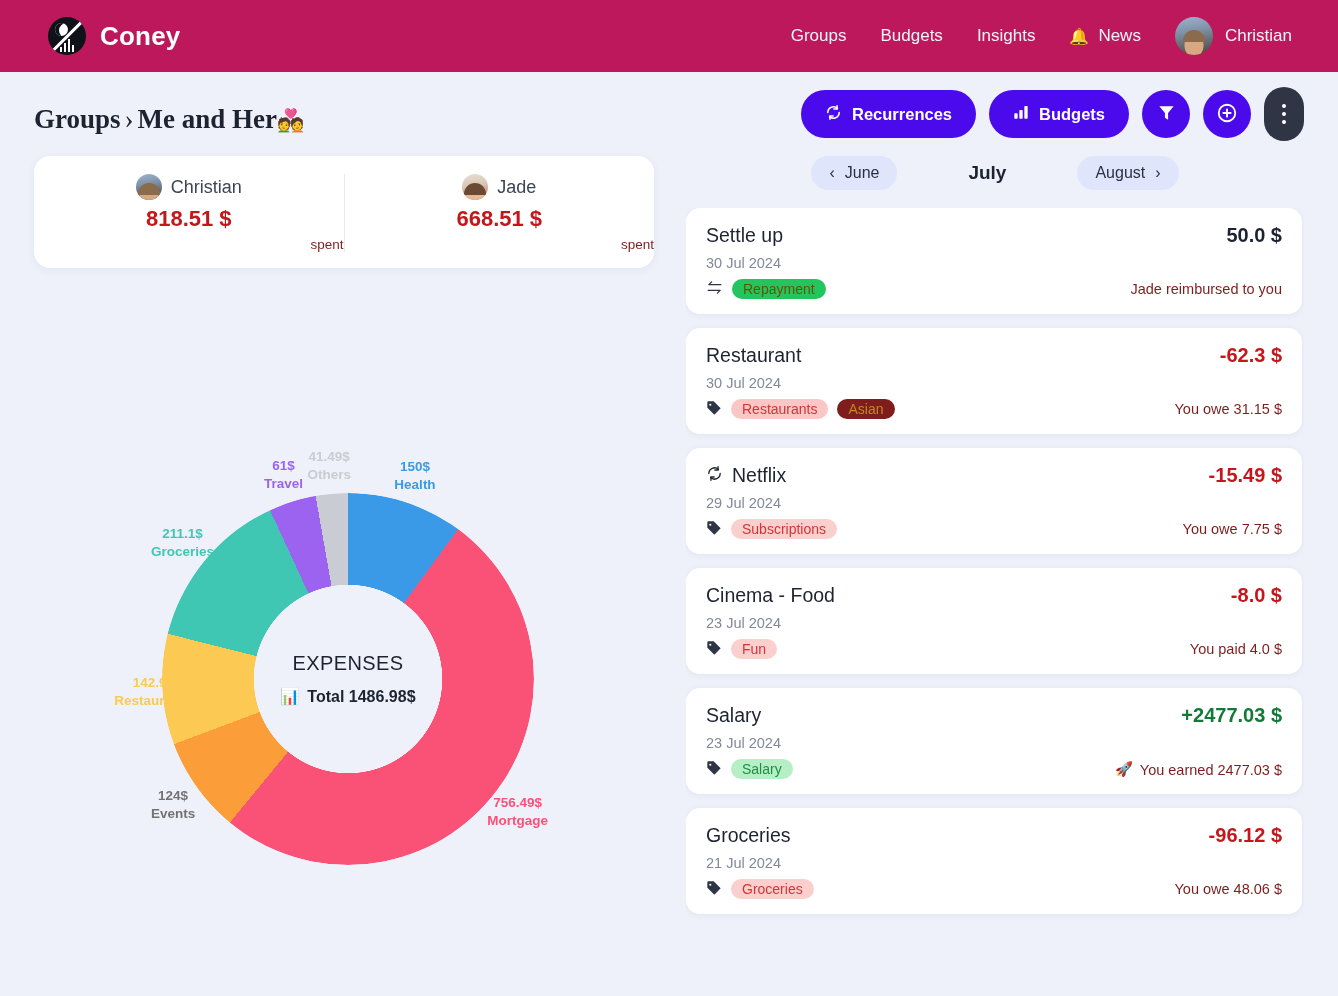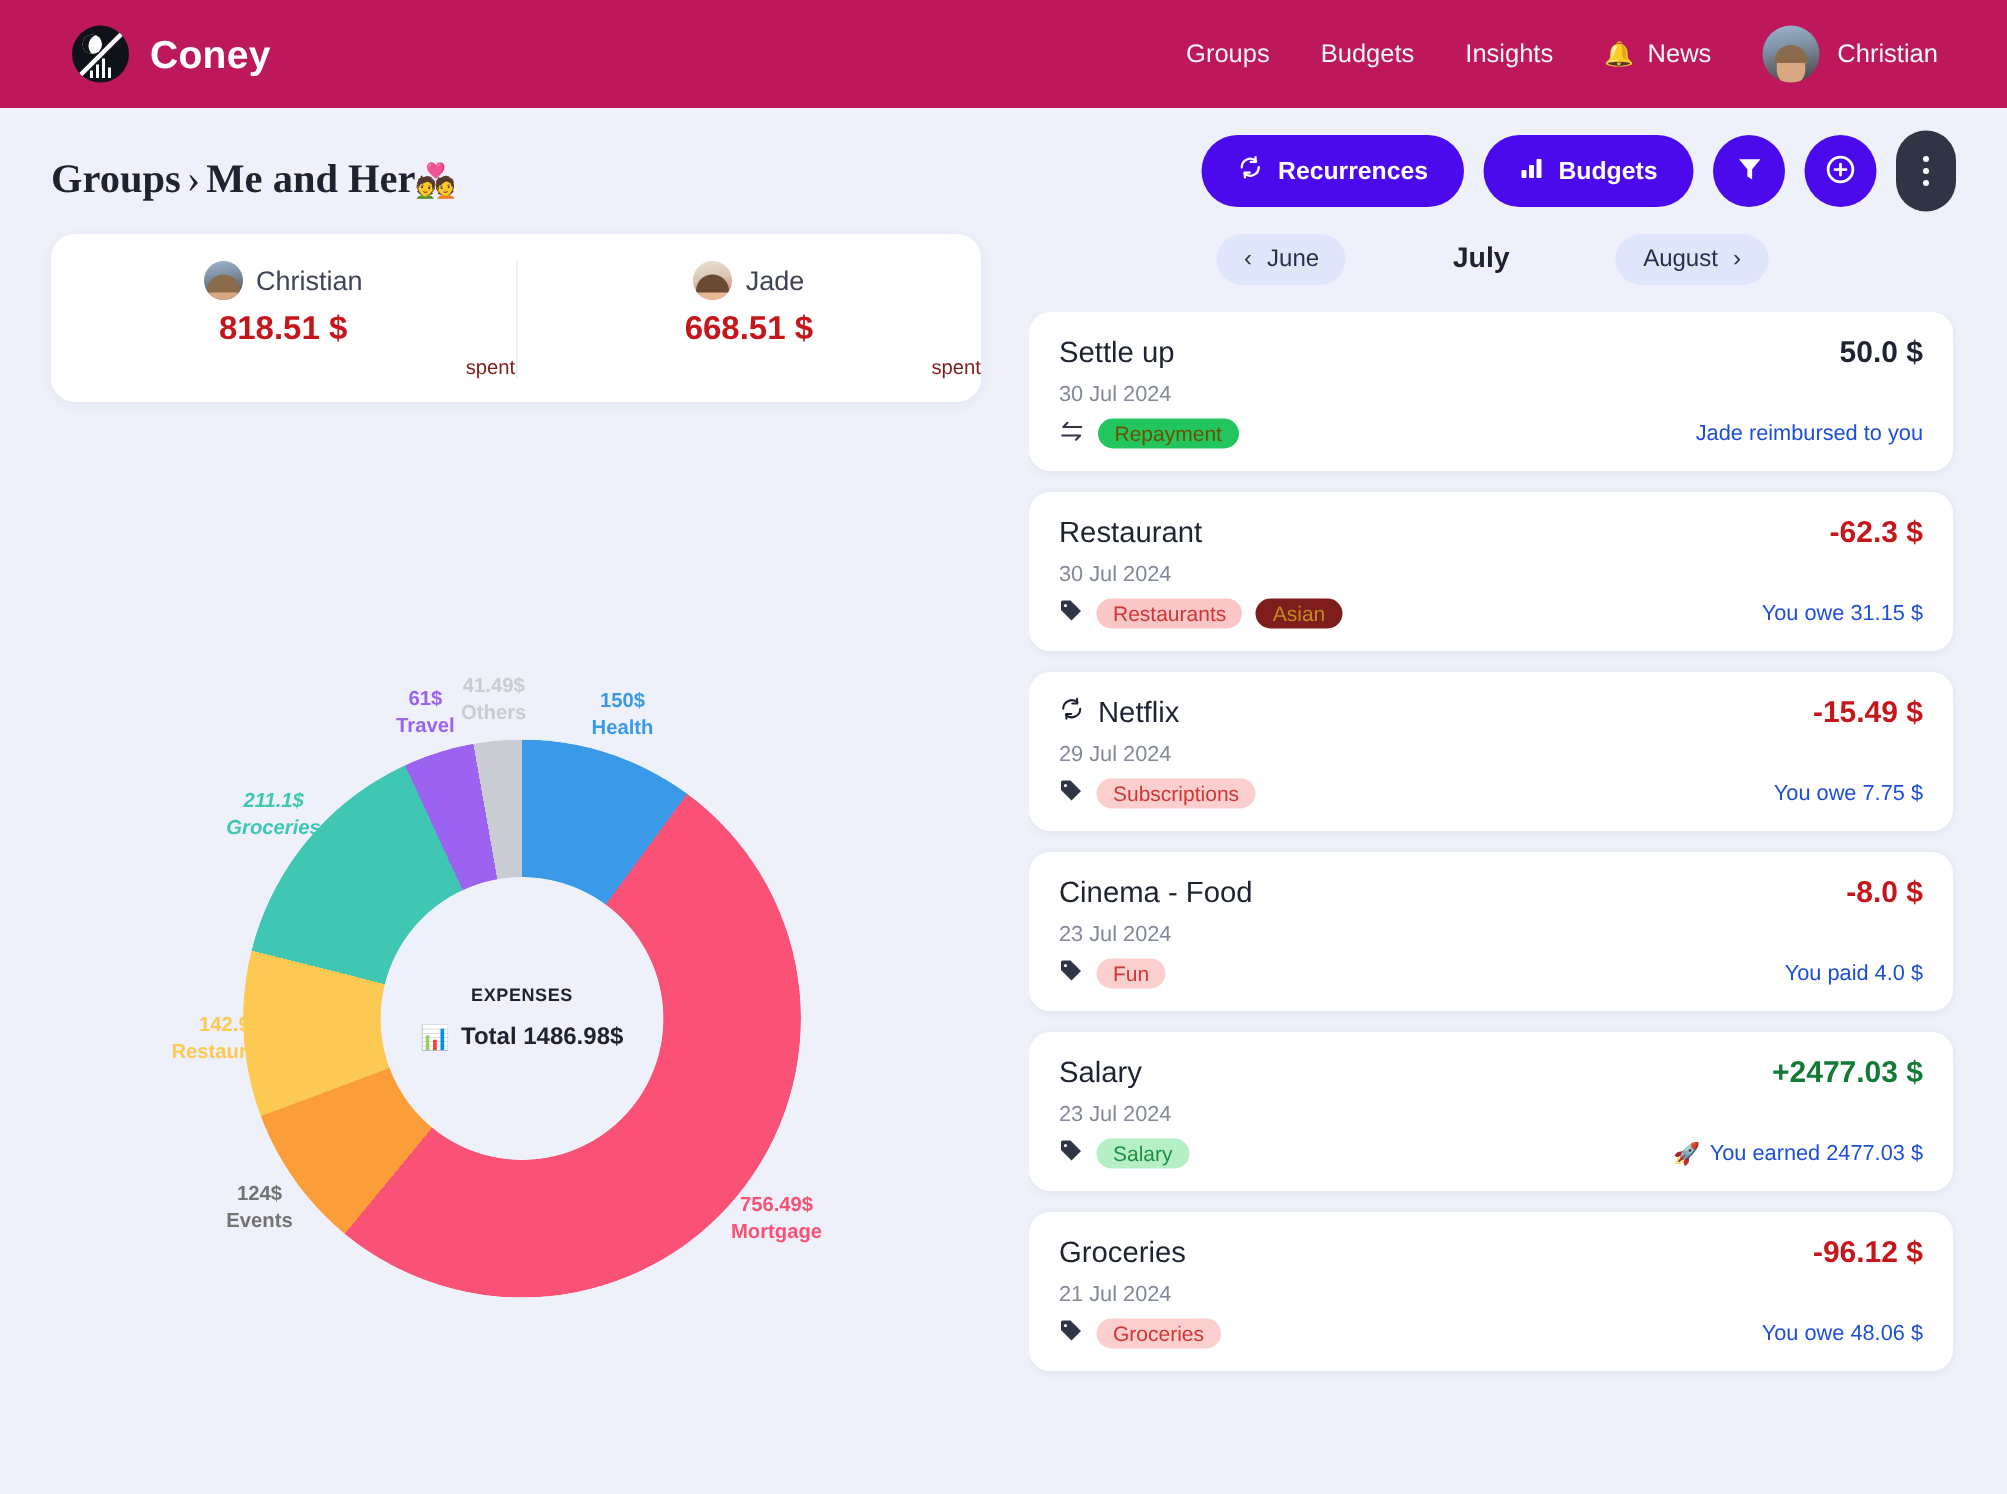--- a/index.html
+++ b/index.html
@@ -119,21 +119,21 @@
   .donut-box { position: absolute; left: 128px; top: 215px; width: 372px; height: 372px; }
   .donut {
     width: 372px; height: 372px; border-radius: 50%;
     mask: radial-gradient(circle, transparent 0 94px, #000 94.5px);
     -webkit-mask: radial-gradient(circle, transparent 0 94px, #000 94.5px);
   }
   .donut-center {
     position: absolute; left: 50%; top: 50%; transform: translate(-50%,-50%);
     width: 186px; text-align: center;
   }
-  .donut-center .t1 { font-size: 12px; font-weight: bold; color: #1d2330; letter-spacing: .4px; }
+  .donut-center .t1 { font-size: 20px; font-weight: normal; color: #1d2330; letter-spacing: .4px; }
   .donut-center .t2 {
     font-size: 16px; font-weight: bold; color: #1d2330; margin-top: 12px;
     display: flex; align-items: center; justify-content: center; gap: 7px; white-space: nowrap;
   }
   .slice-label {
     position: absolute; text-align: center; font-size: 13.5px;
     font-weight: bold; line-height: 1.35; white-space: nowrap;
   }
 
   
@@ -153,21 +153,21 @@
   .tx-title { font-size: 19.5px; color: #1d2330; display: flex; align-items: center; gap: 9px; }
   .tx-amt { font-size: 20px; font-weight: bold; }
   .tx-amt.neg { color: #c5171b; }
   .tx-amt.pos { color: #127a36; }
   .tx-amt.neu { color: #1d2330; }
   .tx-date { font-size: 14.5px; color: #808899; margin-top: 8px; }
   .tx-r3 { display: flex; justify-content: space-between; align-items: center; margin-top: 8px; }
   .tags { display: flex; align-items: center; gap: 9px; }
   .tag { border-radius: 11px; padding: 2px 11px; font-size: 14px; }
   .tag-icon { font-size: 15px; color: #2f3545; }
-  .tx-note { font-size: 14.5px; color: #1d4ed8; display: flex; align-items: flex-start; gap: 6px; }
+  .tx-note { font-size: 14.5px; color: #7f1d1d; display: flex; align-items: flex-end; gap: 6px; }
   .scroll-area { height: 770px; overflow: hidden; padding-right: 2px; }
 </style>
 </head>
 <body>
 
 <div class="topbar">
   <div class="brand">
     <div class="brand-logo">
       <span class="moon"></span>
       <span class="bars">
@@ -251,21 +251,21 @@
             <div>Mortgage</div>
           </div>
           <div class="slice-label" style="color: #737373; left: 94.0244px; top: 508.934px; width: 90px;">
             <div>124$</div>
             <div>Events</div>
           </div>
           <div class="slice-label" style="color: rgb(252, 201, 82); left: 54.3392px; top: 396.072px; width: 90px; margin-left: 20px;">
             <div>142.9$</div>
             <div>Restaurants</div>
           </div>
-          <div class="slice-label" style="color: rgb(63, 199, 180); left: 103.419px; top: 246.858px; width: 90px; font-style: italic;">
+          <div class="slice-label" style="color: rgb(63, 199, 180); left: 103.419px; top: 246.858px; width: 90px;">
             <div>211.1$</div>
             <div>Groceries</div>
           </div>
           <div class="slice-label" style="color: rgb(155, 99, 239); left: 204.603px; top: 178.871px; width: 90px;">
             <div>61$</div>
             <div>Travel</div>
           </div>
           <div class="slice-label" style="color: rgb(201, 204, 210); left: 250.178px; top: 169.825px; width: 90px;">
             <div>41.49$</div>
             <div>Others</div>

